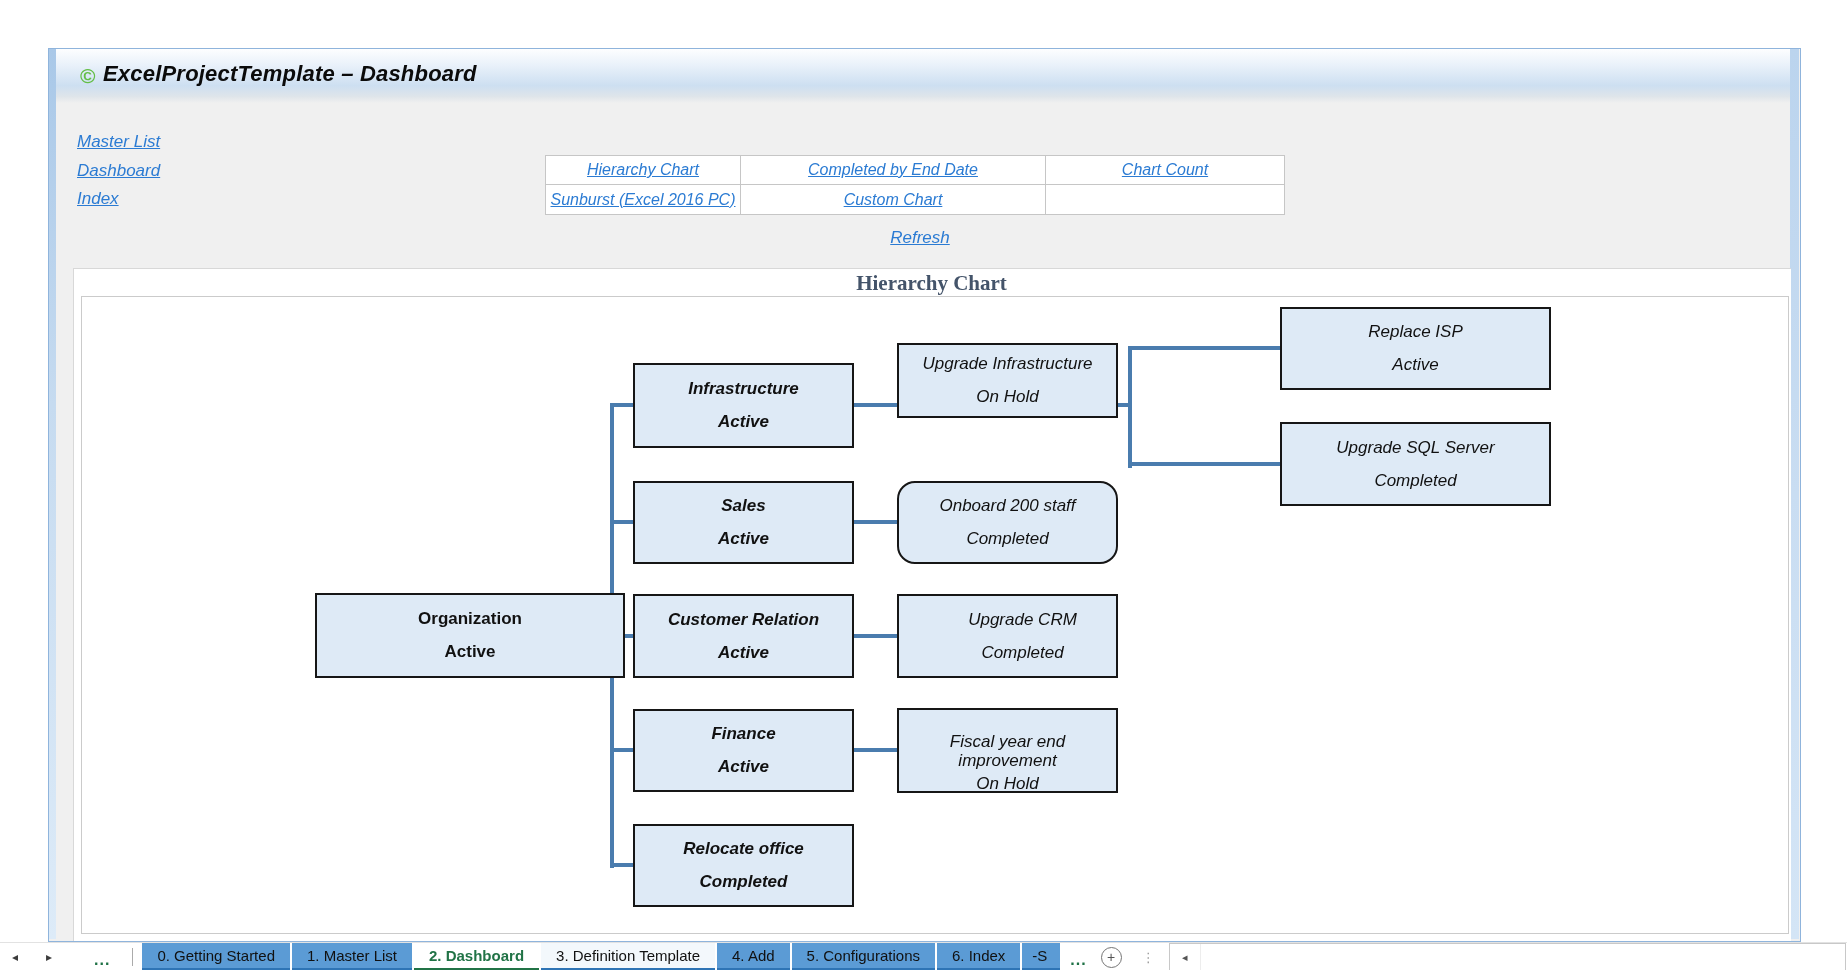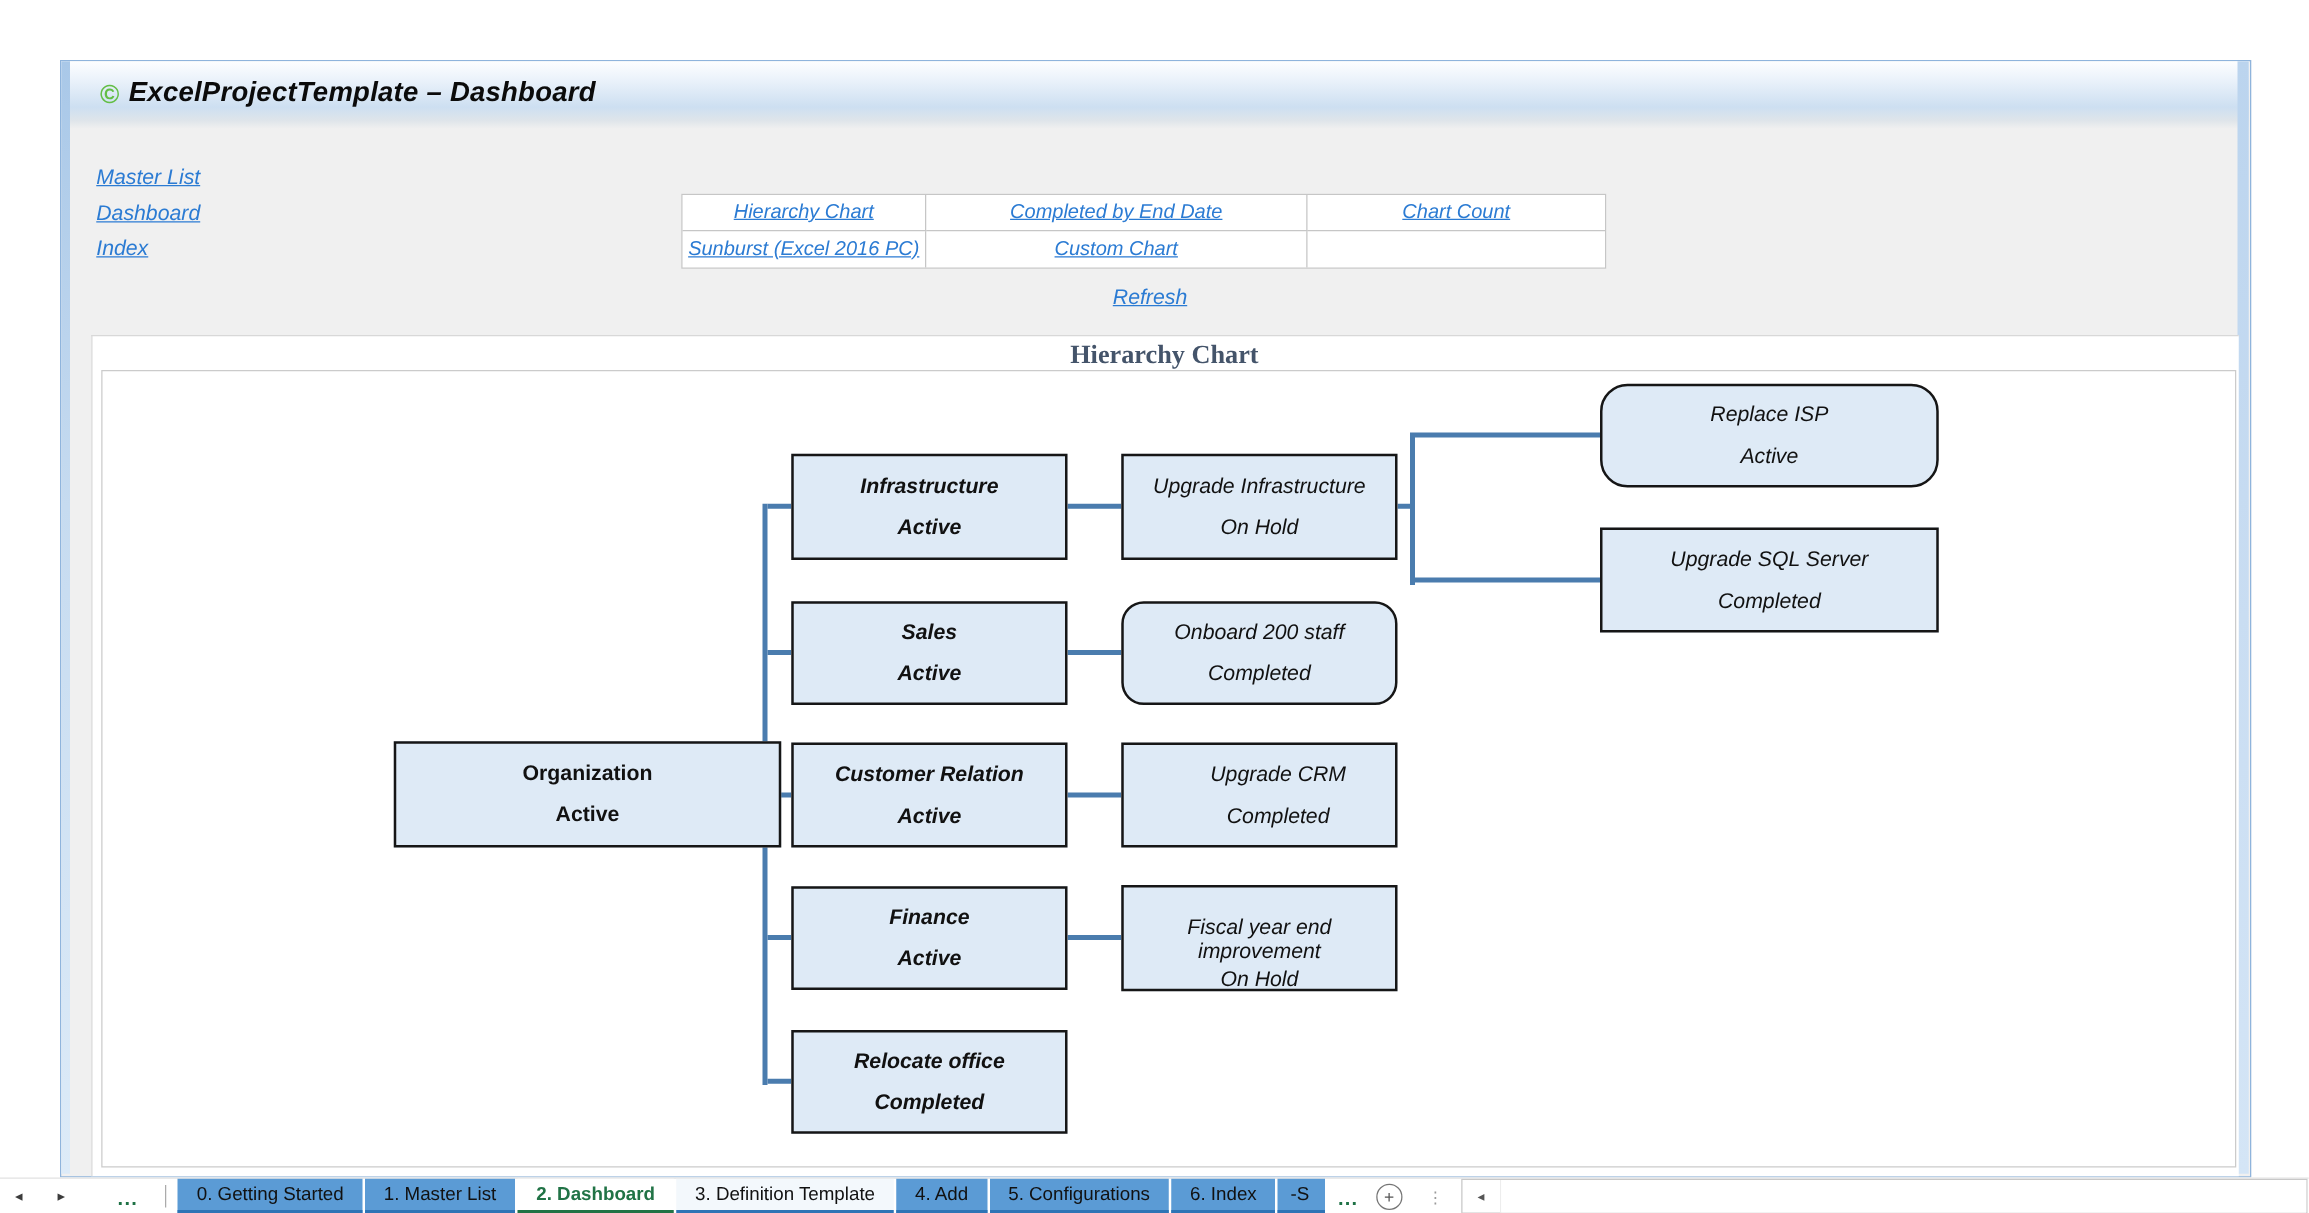--- a/index.html
+++ b/index.html
@@ -150,37 +150,37 @@
   <span>Active</span>
 </div>
 <div class="node lv-2" style="left:633px;top:709px;width:221px;height:83px;">
   <span>Finance</span>
   <span>Active</span>
 </div>
 <div class="node lv-2" style="left:633px;top:824px;width:221px;height:83px;">
   <span>Relocate office</span>
   <span>Completed</span>
 </div>
-<div class="node lv-3" style="left:897px;top:363px;width:221px;height:85px;">
+<div class="node lv-3" style="left:897px;top:343px;width:221px;height:75px;">
   <span>Upgrade Infrastructure</span>
   <span>On Hold</span>
 </div>
 <div class="node lv-3" style="left:897px;top:481px;width:221px;height:83px;border-radius:18px;">
   <span>Onboard 200 staff</span>
   <span>Completed</span>
 </div>
 <div class="node lv-3" style="left:897px;top:594px;width:221px;height:84px;padding-left:30px;">
   <span>Upgrade CRM</span>
   <span>Completed</span>
 </div>
 <div class="node lv-3 tight" style="left:897px;top:708px;width:221px;height:85px;">
   <span style="max-width:170px;margin-top:24px;">Fiscal year end improvement</span>
   <span>On Hold</span>
 </div>
-<div class="node lv-3" style="left:1280px;top:307px;width:271px;height:83px;border-radius:22px;">
+<div class="node lv-3" style="left:1280px;top:307px;width:271px;height:83px;">
   <span>Replace ISP</span>
   <span>Active</span>
 </div>
 <div class="node lv-3" style="left:1280px;top:422px;width:271px;height:84px;">
   <span>Upgrade SQL Server</span>
   <span>Completed</span>
 </div>
 
 <div class="abs" id="tabbar">
   <span class="t-arrow" style="margin-left:12px;">◂</span>

